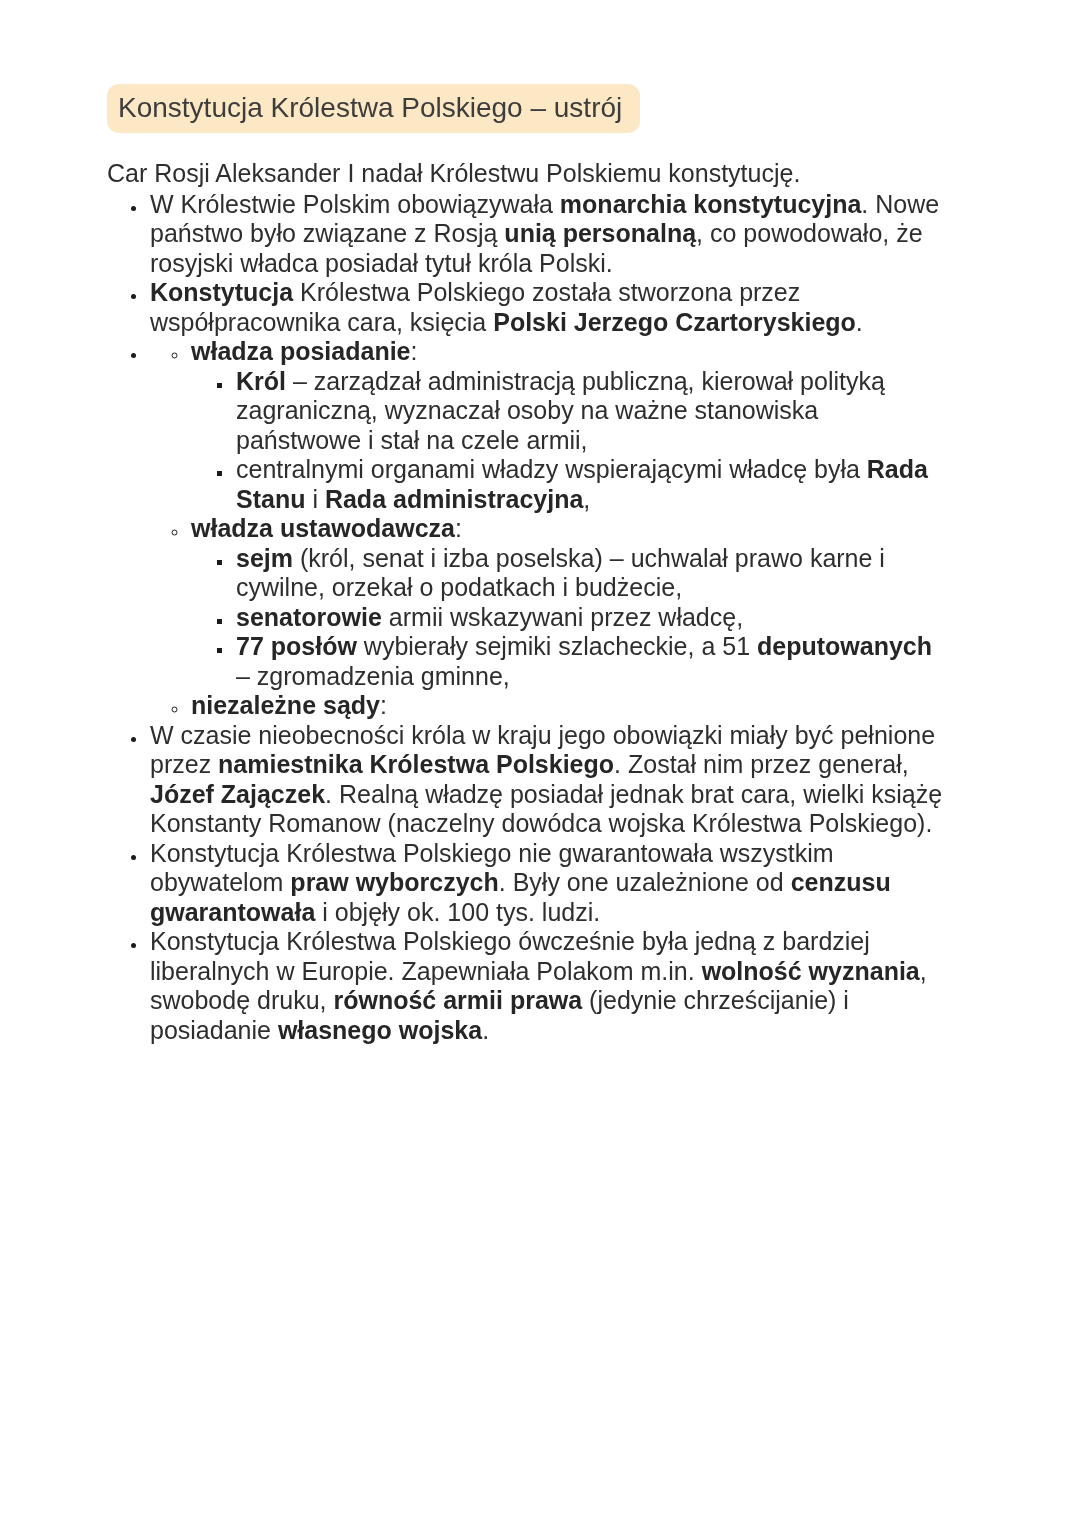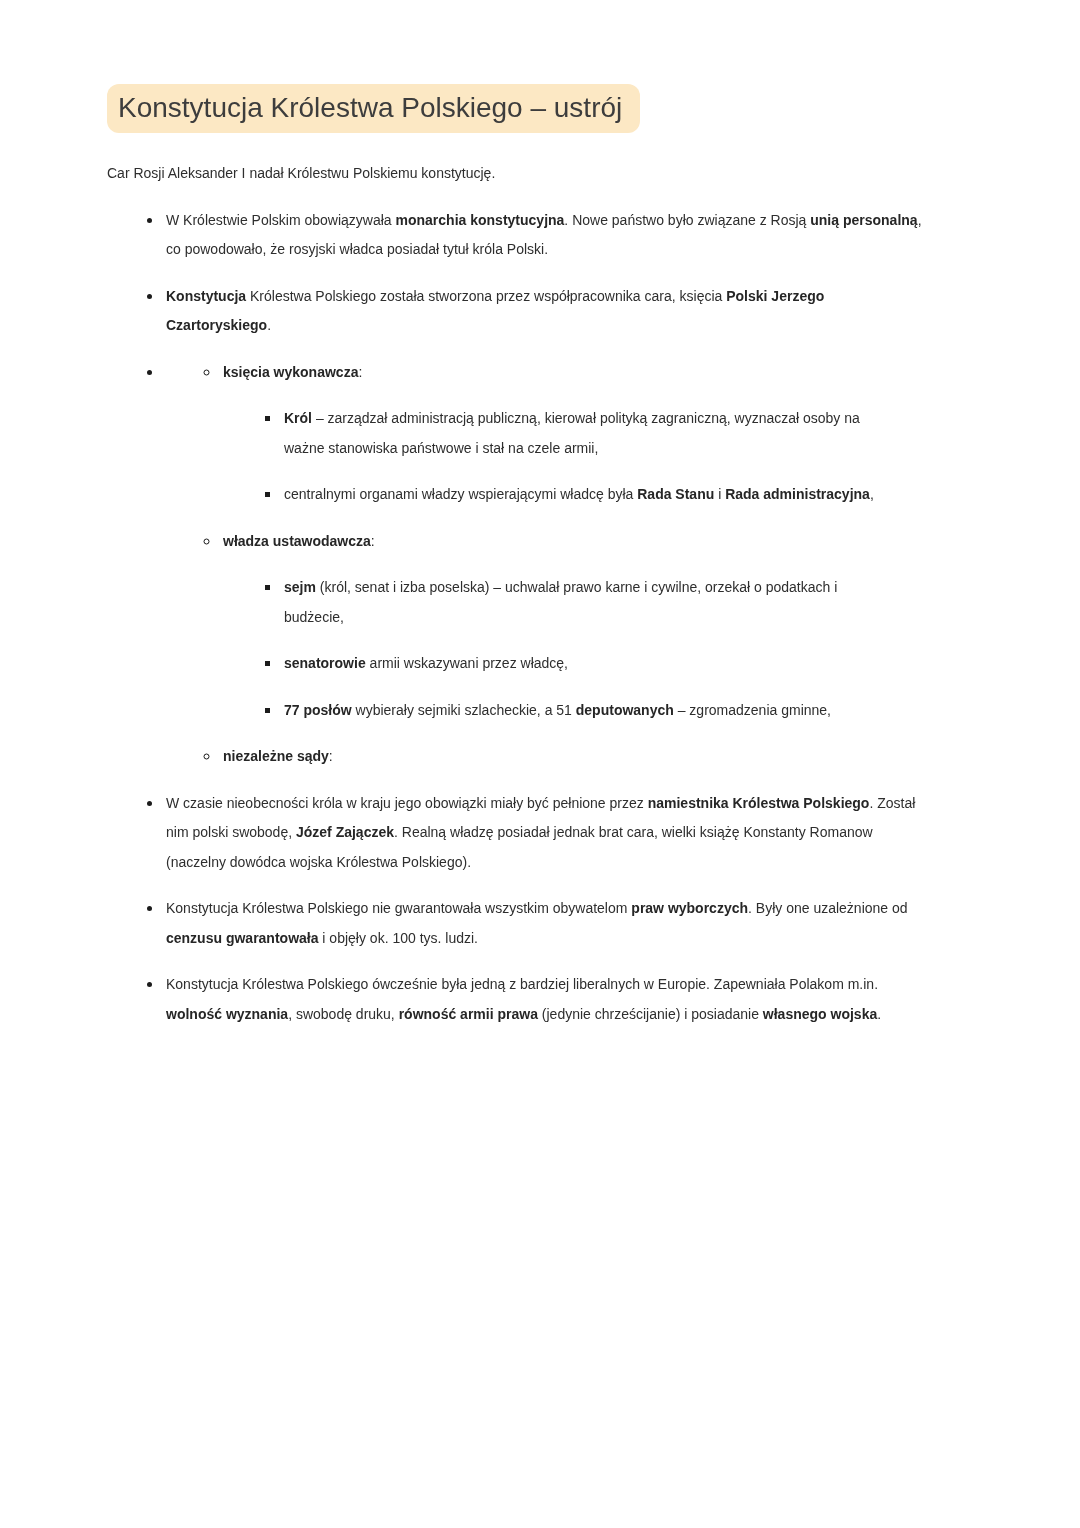--- a/index.html
+++ b/index.html
@@ -25,57 +25,57 @@
     display: inline-block;
     background: #fce8c4;
     color: #3d3d3d;
     font-size: 28px;
     line-height: 32px;
     padding: 8px 18px 9px 11px;
     border-radius: 12px;
     font-weight: 400;
   }
   .body-text, li, p.intro {
-    font-size: 14px;
+    font-size: 25px;
     line-height: 29.5px;
     color: #2e2e2e;
   }
   p.intro {
     margin: 0 0 1px 0;
   }
   .b { font-weight: 700; color: #262626; }
   ul { margin: 0; }
   ul.lvl1 { list-style-type: disc;   padding-left: 41px; }
   ul.lvl2 { list-style-type: circle; padding-left: 39px; }
   ul.lvl3 { list-style-type: square; padding-left: 43px; }
-  li { margin: 16px; padding-left: 2px; }
+  li { margin: 0; padding-left: 2px; }
   li::marker { color: #1c1c1c; font-size: 18px; }
 </style>
 </head>
 <body>
 
 <div class="page">
   <h1 class="title-wrap"><span class="title-hl">Konstytucja Królestwa Polskiego – ustrój</span></h1>
 
   <p class="intro">Car Rosji Aleksander I nadał Królestwu Polskiemu konstytucję.</p>
 
   <div class="body-text">
       <ul class="lvl1">
         <li><span>W Królestwie Polskim obowiązywała </span><span class="b">monarchia konstytucyjna</span><span>. Nowe państwo było związane z Rosją </span><span class="b">unią personalną</span><span>, co powodowało, że rosyjski władca posiadał tytuł króla Polski.</span></li>
         <li><span class="b">Konstytucja</span><span> Królestwa Polskiego została stworzona przez współpracownika cara, księcia </span><span class="b">Polski Jerzego Czartoryskiego</span><span>.</span></li>
         <li><ul class="lvl2">
-            <li><span class="b">księcia wykonawcza</span><span>:</span><ul class="lvl3">
+            <li><span class="b">władza posiadanie</span><span>:</span><ul class="lvl3">
                 <li><span class="b">Król</span><span> – zarządzał administracją publiczną, kierował polityką zagraniczną, wyznaczał osoby na ważne stanowiska państwowe i stał na czele armii,</span></li>
                 <li><span>centralnymi organami władzy wspierającymi władcę była </span><span class="b">Rada Stanu</span><span> i </span><span class="b">Rada administracyjna</span><span>,</span></li>
               </ul></li>
             <li><span class="b">władza ustawodawcza</span><span>:</span><ul class="lvl3">
                 <li><span class="b">sejm</span><span> (król, senat i izba poselska) – uchwalał prawo karne i cywilne, orzekał o podatkach i budżecie,</span></li>
                 <li><span class="b">senatorowie</span><span> armii wskazywani przez władcę,</span></li>
                 <li><span class="b">77 posłów</span><span> wybierały sejmiki szlacheckie, a 51 </span><span class="b">deputowanych</span><span> – zgromadzenia gminne,</span></li>
               </ul></li>
             <li><span class="b">niezależne sądy</span><span>:</span></li>
           </ul></li>
-        <li><span>W czasie nieobecności króla w kraju jego obowiązki miały być pełnione przez </span><span class="b">namiestnika Królestwa Polskiego</span><span>. Został nim polski swobodę, </span><span class="b">Józef Zajączek</span><span>. Realną władzę posiadał jednak brat cara, wielki książę Konstanty Romanow (naczelny dowódca wojska Królestwa Polskiego).</span></li>
+        <li><span>W czasie nieobecności króla w kraju jego obowiązki miały być pełnione przez </span><span class="b">namiestnika Królestwa Polskiego</span><span>. Został nim przez generał, </span><span class="b">Józef Zajączek</span><span>. Realną władzę posiadał jednak brat cara, wielki książę Konstanty Romanow (naczelny dowódca wojska Królestwa Polskiego).</span></li>
         <li><span>Konstytucja Królestwa Polskiego nie gwarantowała wszystkim obywatelom </span><span class="b">praw wyborczych</span><span>. Były one uzależnione od </span><span class="b">cenzusu gwarantowała</span><span> i objęły ok. 100 tys. ludzi.</span></li>
         <li><span>Konstytucja Królestwa Polskiego ówcześnie była jedną z bardziej liberalnych w Europie. Zapewniała Polakom m.in. </span><span class="b">wolność wyznania</span><span>, swobodę druku, </span><span class="b">równość armii prawa</span><span> (jedynie chrześcijanie) i posiadanie </span><span class="b">własnego wojska</span><span>.</span></li>
       </ul>
     </div>
 </div>
 
 </body></html>

